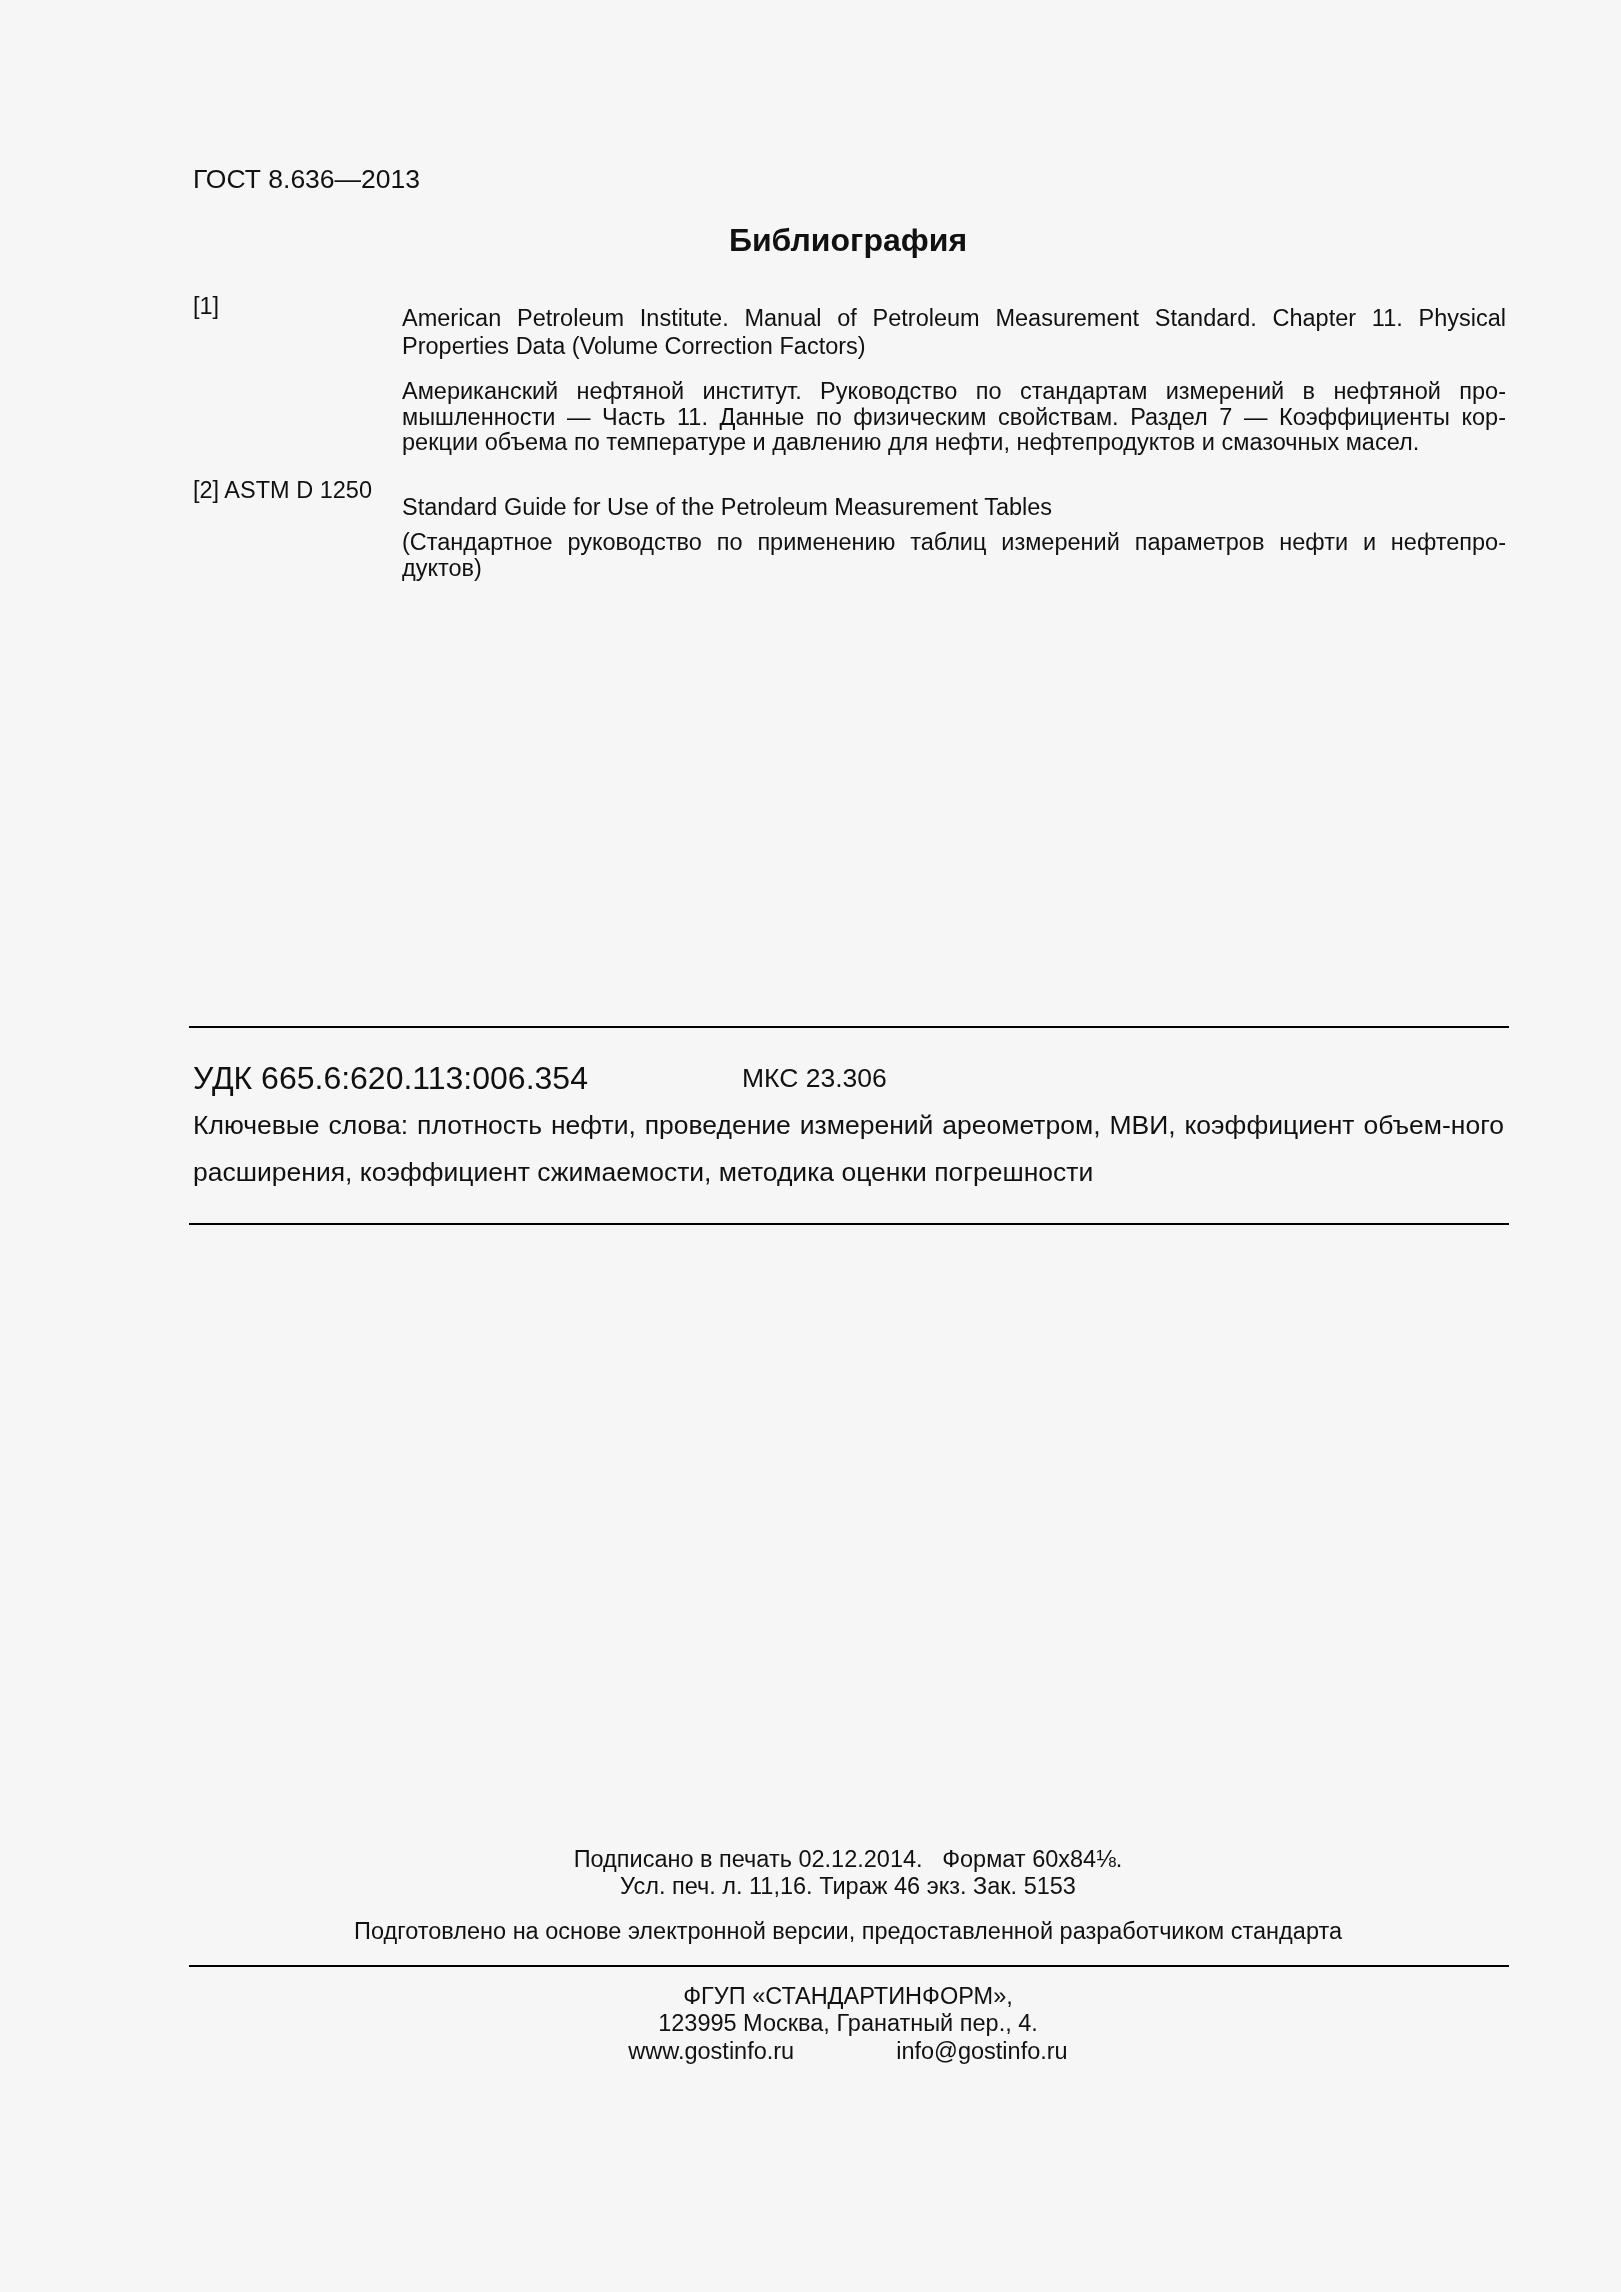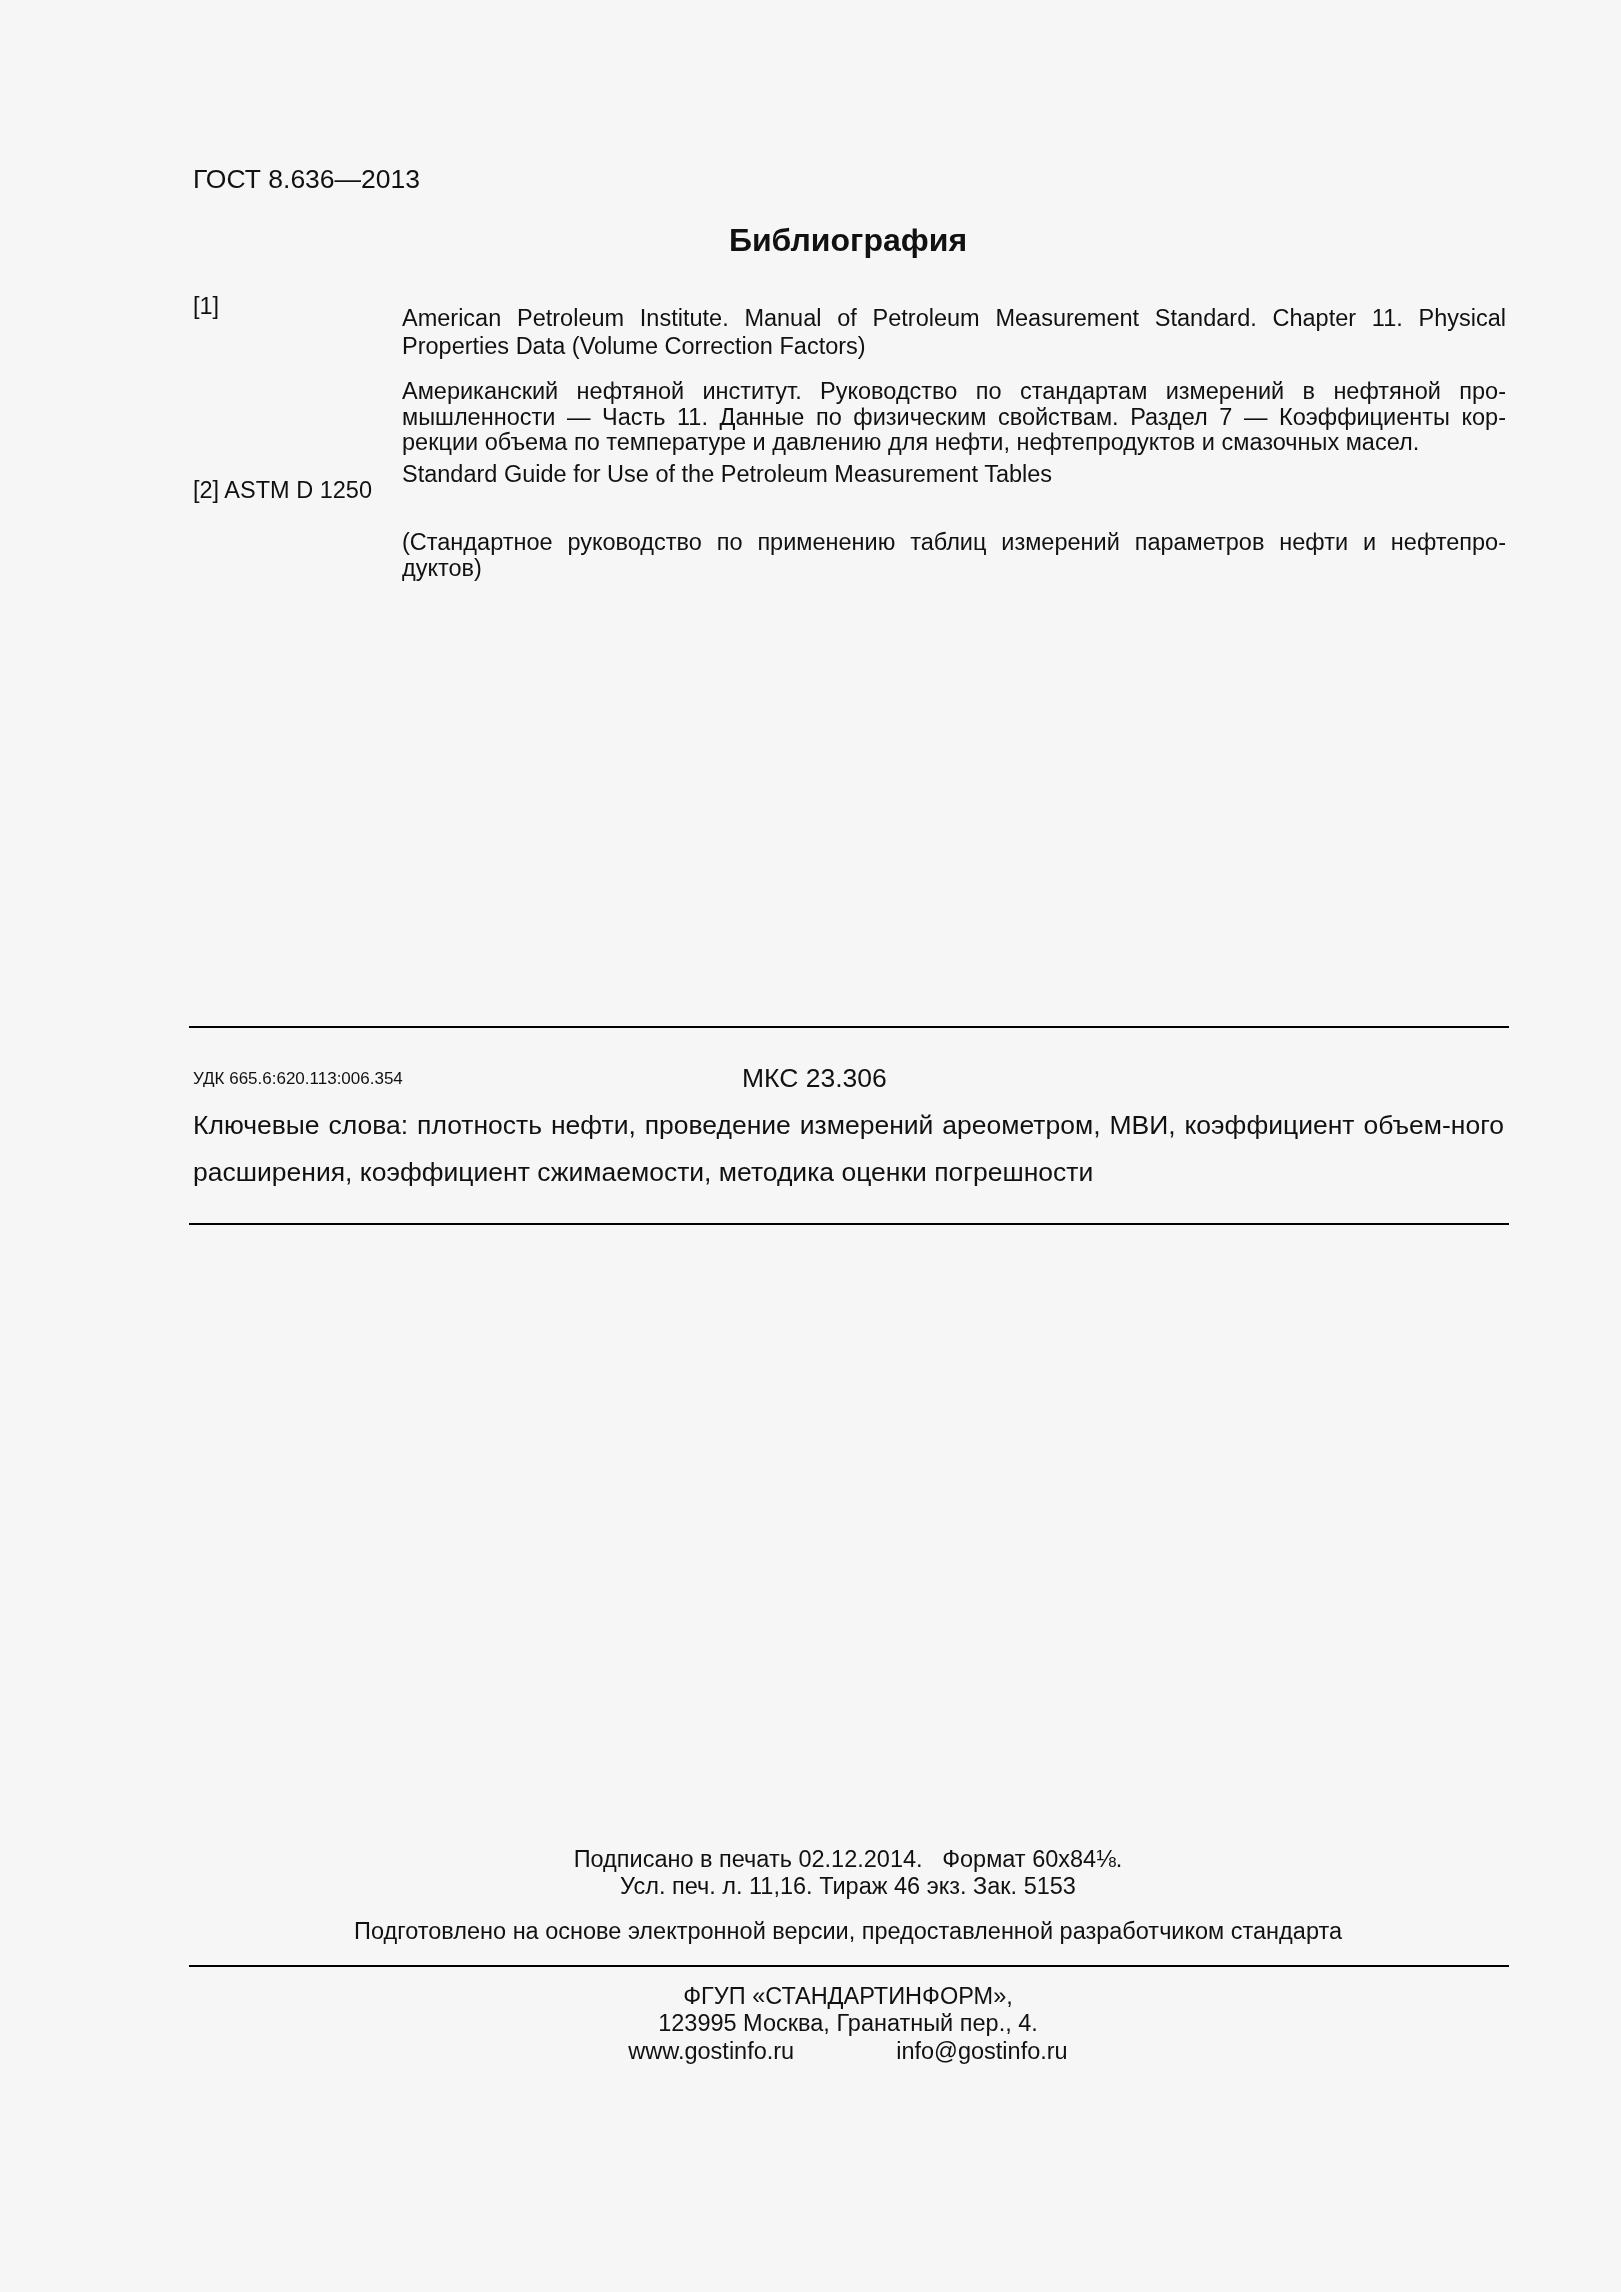--- a/index.html
+++ b/index.html
@@ -55,21 +55,21 @@
     .rule {
       left: 189px;
       width: 1320px;
       height: 2px;
       background: #000000;
     }
 
     .udk {
       left: 193px;
       top: 1062px;
-      font-size: 17px;
+      font-size: 32px;
       line-height: 33px;
       white-space: nowrap;
     }
     .mks {
       left: 742px;
       top: 1062px;
       font-size: 26.5px;
       line-height: 33px;
       white-space: nowrap;
     }
@@ -106,21 +106,21 @@
 
 <div class="abs doc-header">ГОСТ 8.636—2013</div>
 
 <div class="abs section-title">Библиография</div>
 
 <div class="abs bib-label" style="top:292px;">[1]</div>
 <div class="abs bib-text en" style="top:292px;">American Petroleum Institute. Manual of Petroleum Measurement Standard. Chapter 11. Physical Properties Data (Volume Correction Factors)</div>
 <div class="abs bib-text ru" style="top:367px;">Американский нефтяной институт. Руководство по стандартам измерений в нефтяной про-мышленности — Часть 11. Данные по физическим свойствам. Раздел 7 — Коэффициенты кор-рекции объема по температуре и давлению для нефти, нефтепродуктов и смазочных масел.</div>
 
 <div class="abs bib-label" style="top:476px;">[2] ASTM D 1250</div>
-<div class="abs bib-text en" style="top:448px;">Standard Guide for Use of the Petroleum Measurement Tables</div>
+<div class="abs bib-text en" style="top:481px;">Standard Guide for Use of the Petroleum Measurement Tables</div>
 <div class="abs bib-text ru" style="top:518px;">(Стандартное руководство по применению таблиц измерений параметров нефти и нефтепро-дуктов)</div>
 
 <div class="abs rule" style="top:1026px;"></div>
 
 <div class="abs udk">УДК 665.6:620.113:006.354</div>
 <div class="abs mks">МКС 23.306</div>
 <div class="abs keywords">Ключевые слова: плотность нефти, проведение измерений ареометром, МВИ, коэффициент объем-ного расширения, коэффициент сжимаемости, методика оценки погрешности</div>
 
 <div class="abs rule" style="top:1223px;"></div>
 

